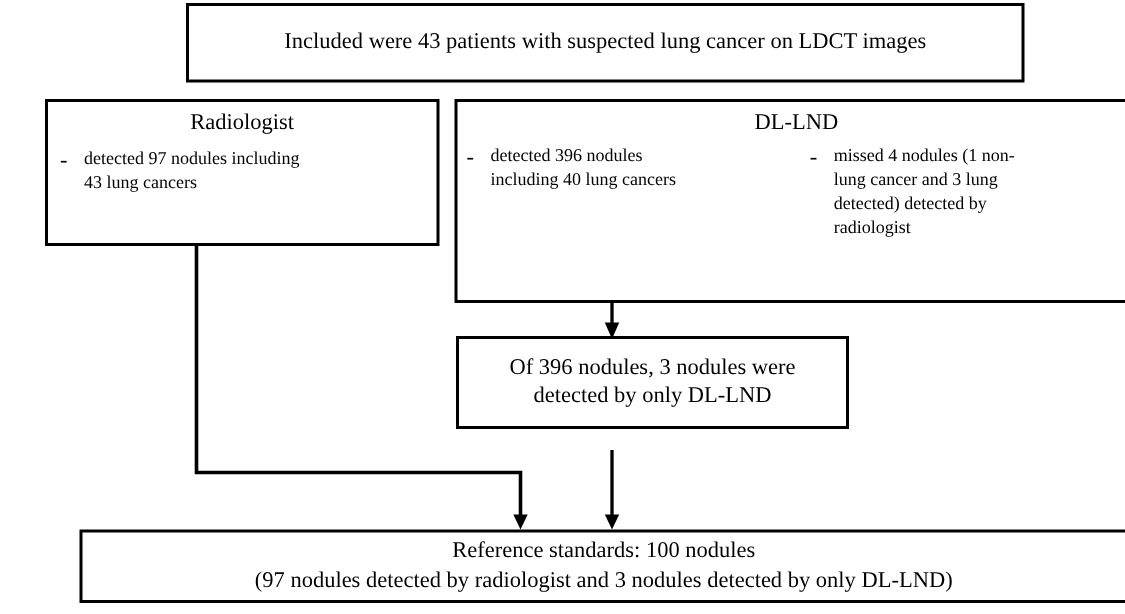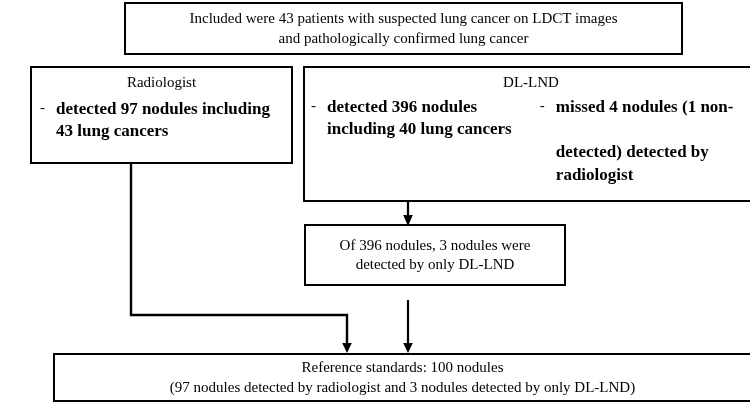--- a/index.html
+++ b/index.html
@@ -85,24 +85,23 @@
     padding-left: 8px;
     margin-top: 6px;
   }
   .dash {
     font-size: 15px;
     line-height: 1.33;
     width: 16px;
     flex: 0 0 16px;
   }
   .bullet-text {
-    font-size: 17px;
+    font-size: 12px;
     line-height: 1.33;
     flex: 1 1 auto;
-    font-weight: bold;
   }
   
   #box-only-dllnd {
     left: 276px;
     top: 224px;
     width: 262px;
     height: 62px;
     justify-content: center;
   }
   
@@ -142,21 +141,20 @@
     </g>
 
     <g>
       <path d="M408,300 L408,344" fill="none" stroke="#000000" stroke-width="2.2"></path>
       <polygon points="408,353 403.2,343 412.8,343" fill="#000000"></polygon>
     </g>
   </svg>
 
   <div class="box" id="box-inclusion">
     <div class="centered-text">Included were 43 patients with suspected lung cancer on LDCT images</div>
-    <div class="centered-text">and pathologically confirmed lung cancer</div>
   </div>
 
   <div class="box" id="box-radiologist">
     <div class="box-title">Radiologist</div>
     <div class="bullet-row">
       <span class="dash">-</span>
       <span class="bullet-text">
         <span>detected 97 nodules including</span><br>
         <span>43 lung cancers</span>
       </span>
@@ -172,21 +170,21 @@
         <span class="bullet-text">
           <span>detected 396 nodules</span><br>
           <span>including 40 lung cancers</span>
         </span>
       </div>
 
       <div class="col" id="col-missed">
         <span class="dash">-</span>
         <span class="bullet-text">
           <span>missed 4 nodules (1 non-</span><br>
-          <br>
+          <span>lung cancer and 3 lung</span><br>
           <span>detected) detected by</span><br>
           <span>radiologist</span>
         </span>
       </div>
 
     </div>
   </div>
 
   <div class="box" id="box-only-dllnd">
     <div class="centered-text">Of 396 nodules, 3 nodules were</div>

